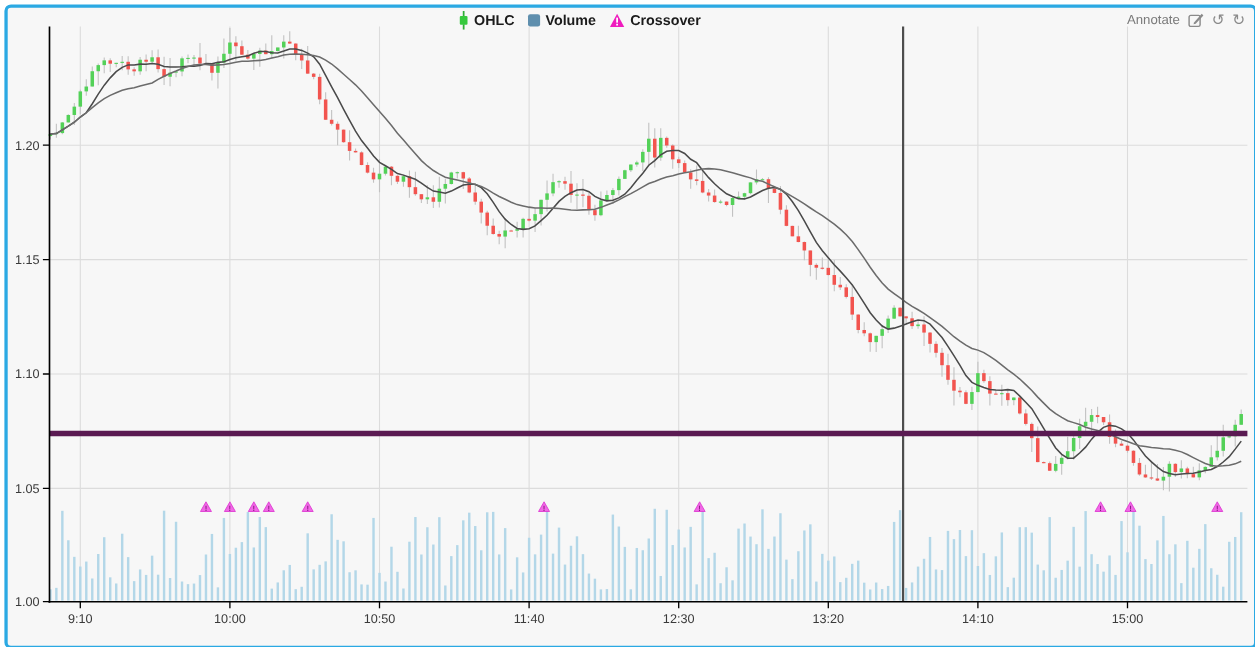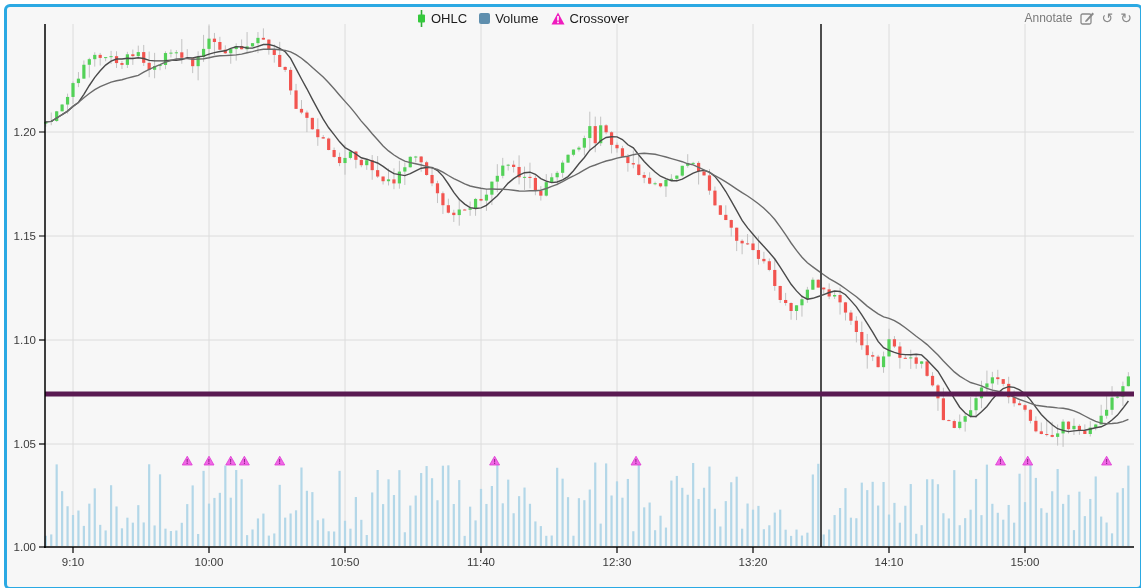--- a/index.html
+++ b/index.html
@@ -17,20 +17,21 @@
   .legend{
     position:absolute;
     left:410px;
     top:3px;
     display:flex;
     gap:12px;
     font-size:13px;
     color:#1b1b1b;
     z-index:5;
     user-select:none;
+    font-weight:bold;
   }
   .legend-item{display:flex;align-items:center;gap:5px;cursor:pointer;}
   .vol-swatch{width:11px;height:11px;border-radius:2px;background:#5f8fae;}
   .annotate-bar{
     position:absolute;
     right:8px;
     top:4px;
     display:flex;
     align-items:center;
     gap:7px;

